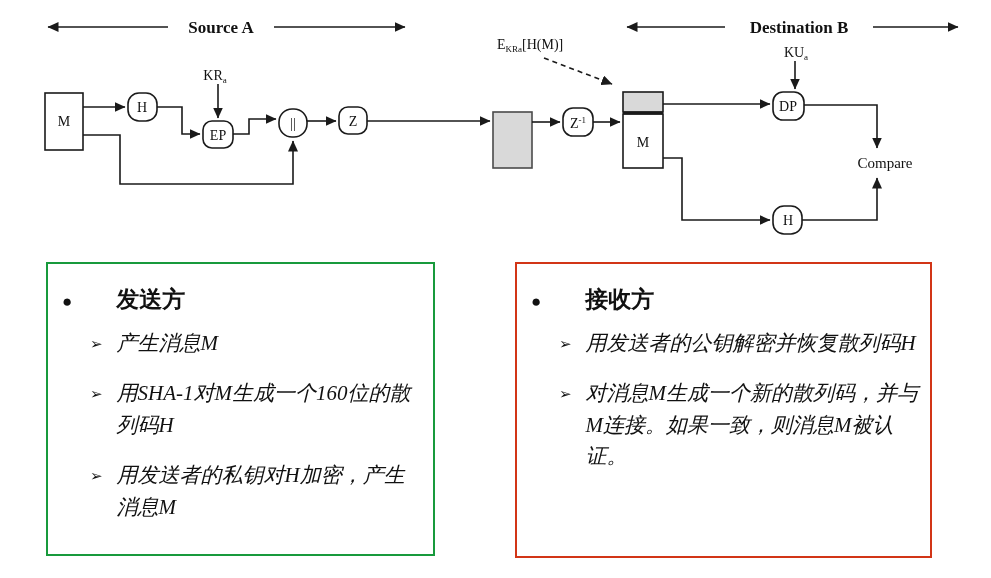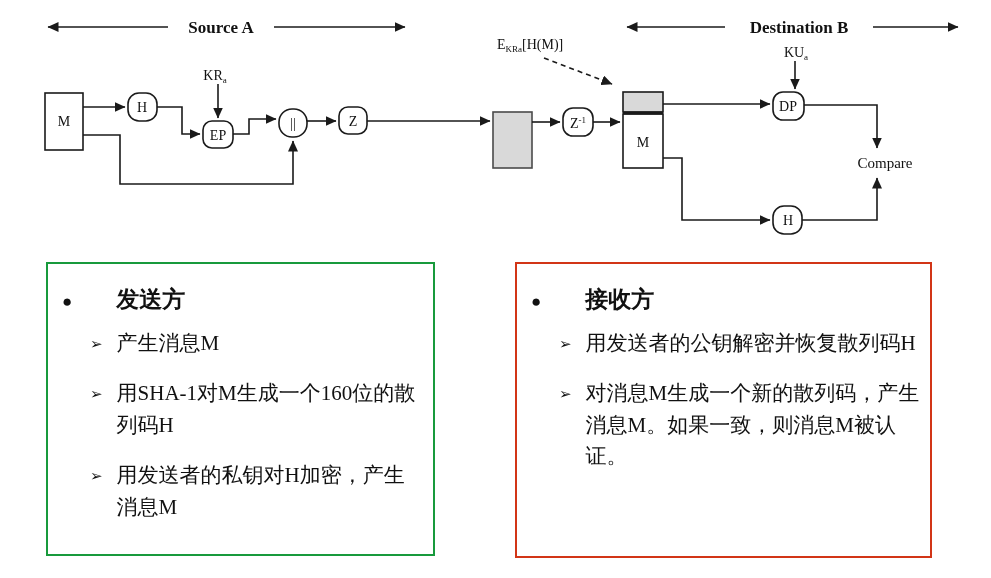--- a/index.html
+++ b/index.html
@@ -31,21 +31,21 @@
     display:flex;align-items:baseline;margin:22px 0 0 14px;
     font-size:23px;font-weight:bold;line-height:1.2;
   }
   .note-title .bullet{font-size:17px;margin-right:44px;font-weight:normal;}
   .note-items{margin:14px 0 0 42px;padding:0;list-style:none;}
   .note-item{
     display:flex;align-items:flex-start;
     font-size:21px;line-height:1.5;margin-bottom:19px;
   }
   .note-item .tick{font-size:15px;margin:5px 14px 0 0;flex:0 0 auto;}
-  .note-item .txt{flex:1 1 auto;padding-right:10px;}
+  .note-item .txt{flex:1 1 auto;padding-right:10px;font-style:italic;}
 </style>
 </head>
 <body>
 
 <svg id="flow-diagram" width="991" height="252" viewBox="0 0 991 252" xmlns="http://www.w3.org/2000/svg">
   <defs>
     <marker id="ah" markerUnits="userSpaceOnUse" markerWidth="12" markerHeight="10" refX="10.5" refY="5" orient="auto">
       <path d="M0,0 L11,5 L0,10 z" fill="#1a1a1a"></path>
     </marker>
     <marker id="ahs" markerUnits="userSpaceOnUse" markerWidth="12" markerHeight="10" refX="10.5" refY="5" orient="auto-start-reverse">
@@ -152,16 +152,16 @@
     <span class="bullet">●</span>
     <span>接收方</span>
   </div>
   <ul class="note-items">
     <li class="note-item">
       <span class="tick">➢</span>
       <span class="txt">用发送者的公钥解密并恢复散列码H</span>
     </li>
     <li class="note-item">
       <span class="tick">➢</span>
-      <span class="txt">对消息M生成一个新的散列码，产生消息M。如果一致，则消息M被认证。</span>
+      <span class="txt">对消息M生成一个新的散列码，并与M连接。如果一致，则消息M被认证。</span>
     </li>
   </ul>
 </div>
 
 </body></html>

